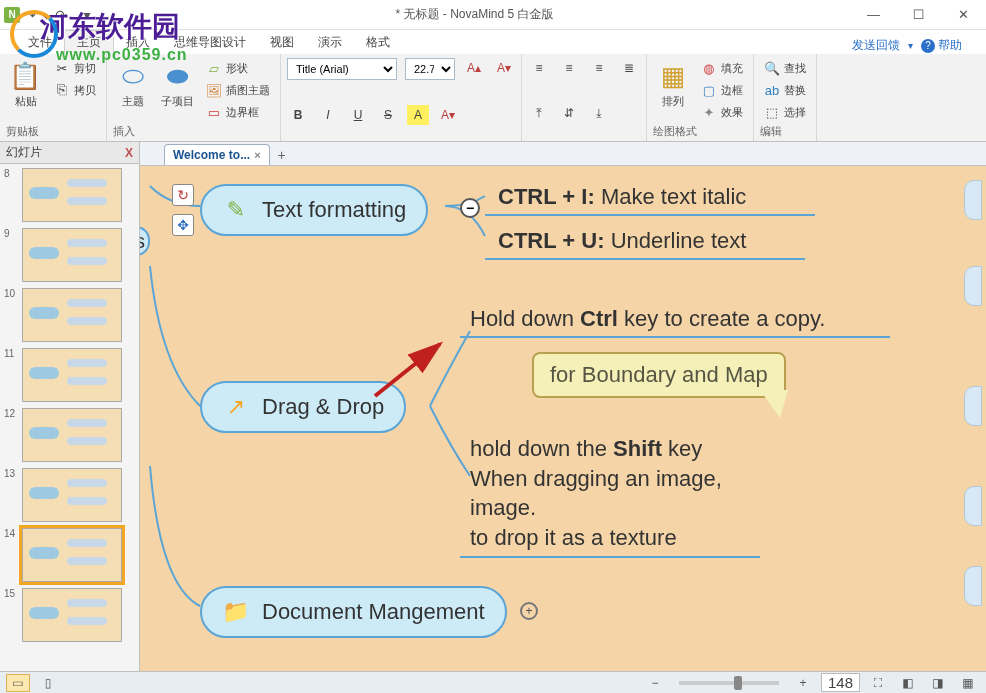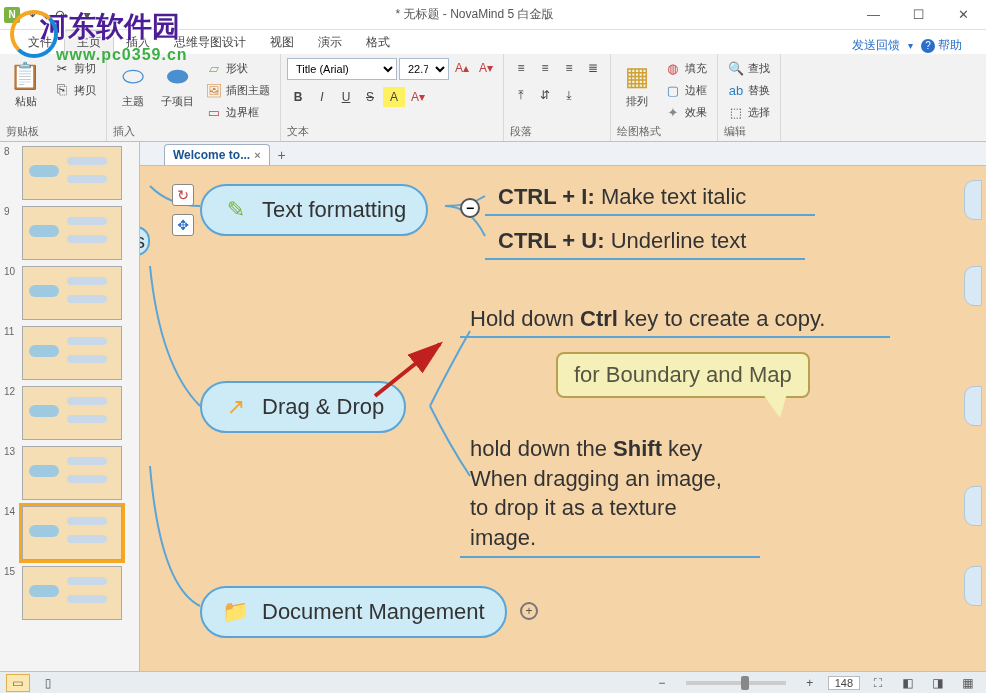--- a/index.html
+++ b/index.html
@@ -28,21 +28,21 @@
 .ribbon-group { border-right: 1px solid #d8d8d8; padding: 4px 6px 2px; display: flex; flex-direction: column; }
 .ribbon-group-content { flex: 1; display: flex; gap: 4px; align-items: flex-start; }
 .ribbon-group-label { text-align: left; font-size: 11px; color: #666; padding-top: 2px; }
 .big-btn { display: flex; flex-direction: column; align-items: center; gap: 2px; padding: 2px 4px; cursor: pointer; }
 .big-btn-icon { width: 32px; height: 32px; display: flex; align-items: center; justify-content: center; font-size: 26px; }
 .big-btn-label { font-size: 11px; color: #444; }
 .small-btns { display: flex; flex-direction: column; gap: 2px; }
 .small-btn { display: flex; align-items: center; gap: 4px; padding: 2px 4px; font-size: 11px; color: #444; cursor: pointer; }
 .small-icon { width: 16px; height: 16px; display: flex; align-items: center; justify-content: center; font-size: 13px; }
 .font-select { height: 22px; font-size: 11px; border: 1px solid #abc; background: #fff; padding: 0 4px; }
-.font-row { display: flex; gap: 2px; margin-bottom: 3px; }
+.font-row { display: flex; gap: 8px; margin-bottom: 21px; }
 .fmt-btn { width: 22px; height: 20px; border: 1px solid transparent; display: flex; align-items: center; justify-content: center; font-size: 12px; color: #444; cursor: pointer; }
 
 
 .body-area { display: flex; height: 529px; }
 
 
 .slides-panel { width: 140px; background: #f4f4f4; border-right: 1px solid #c0c0c0; display: flex; flex-direction: column; }
 .slides-header { height: 22px; background: #e8e8e8; border-bottom: 1px solid #c0c0c0; display: flex; align-items: center; padding: 0 6px; font-size: 12px; color: #444; }
 .slides-close { margin-left: auto; color: #c05050; cursor: pointer; font-weight: bold; }
 .slides-list { flex: 1; overflow-y: auto; padding: 4px; }
@@ -79,21 +79,21 @@
 
 
 .ghost { position: absolute; right: 4px; width: 18px; height: 40px; background: #d8e8f4; border: 1px solid #b0c8d8; border-radius: 10px 0 0 10px; }
 
 
 .statusbar { height: 22px; background: #e8edf2; border-top: 1px solid #c0c0c0; display: flex; align-items: center; padding: 0 6px; gap: 6px; }
 .status-btn { width: 24px; height: 18px; display: flex; align-items: center; justify-content: center; font-size: 12px; color: #555; cursor: pointer; border: 1px solid transparent; }
 .status-btn.active { background: #fde8b0; border-color: #e0b050; }
 .zoom-slider { width: 100px; height: 4px; background: #ccc; position: relative; margin: 0 6px; }
 .zoom-thumb { position: absolute; width: 8px; height: 14px; background: #888; top: -5px; left: 55%; border-radius: 2px; }
-.zoom-value { font-size: 11px; color: #444; border: 1px solid #bbb; background: #fff; padding: 0 6px; }
+.zoom-value { font-size: 15px; color: #444; border: 1px solid #bbb; background: #fff; padding: 0 6px; }
 
 
 .watermark { position: absolute; top: 8px; left: 40px; z-index: 100; pointer-events: none; }
 .watermark-text1 { font-size: 28px; font-weight: bold; color: #4c1d95; font-family: "SimHei", sans-serif; text-shadow: 1px 1px 0 #fff; }
 .watermark-text2 { font-size: 16px; color: #3cb043; font-weight: bold; letter-spacing: 1px; margin-left: 16px; }
 .watermark-logo { width: 48px; height: 48px; position: absolute; left: -30px; top: 2px; border: 4px solid #f5a623; border-radius: 50%; border-right-color: #1888d8; border-bottom-color: #1888d8; }
 
 
 .handle-icon { position: absolute; width: 22px; height: 22px; background: #fff; border: 1px solid #888; border-radius: 3px; display: flex; align-items: center; justify-content: center; font-size: 14px; }
 </style>
@@ -275,20 +275,24 @@
           </div>
       </div>
     </div>
     <div class="ribbon-group-label">编辑</div>
   </div>
 </div>
 
 <div class="body-area">
 
   <div class="slides-panel">
+    <div class="slides-header">
+      <span>幻灯片</span>
+      <span class="slides-close">X</span>
+    </div>
     <div class="slides-list" id="slides-list">
         <div class="slide-item">
           <div class="slide-num">8</div>
           <div class="slide-thumb">
             <div class="thumb-shape" style="left: 6px; top: 18px; width: 30px; height: 12px;"></div>
             <div class="thumb-shape" style="left: 44px; top: 10px; width: 40px; height: 8px; background: rgb(200, 216, 232);"></div>
             <div class="thumb-shape" style="left: 44px; top: 28px; width: 40px; height: 8px; background: rgb(200, 216, 232);"></div>
           </div>
         </div>
         <div class="slide-item">
@@ -402,30 +406,30 @@
             </marker>
           </defs>
         <line x1="5" y1="60" x2="70" y2="8" stroke="#c02020" stroke-width="4" marker-end="url(#ah)"></line>
       </svg>
 
       <div class="child-text" style="left:330px;top:140px">
         <span>Hold down </span><b>Ctrl</b><span> key to create a copy.</span>
       </div>
       <div class="child-line" style="left:320px;top:170px;width:430px"></div>
 
-      <div class="callout" style="left:416px;top:186px">
+      <div class="callout" style="left:392px;top:186px">
         <span>for Boundary and Map</span>
       </div>
       <div class="callout-tail" style="left:620px;top:224px"></div>
 
       <div class="child-text" style="left:330px;top:268px;line-height:1.35">
         <div><span>hold down the </span><b>Shift</b><span> key</span></div>
         <div>When dragging an image,</div>
+        <div>image.</div>
         <div>to drop it as a texture</div>
-        <div>image.</div>
       </div>
       <div class="child-line" style="left:320px;top:390px;width:300px"></div>
 
       <div class="node" style="left:60px;top:420px">
         <span class="node-icon" style="color:#d0a030">📁</span>
         <span>Document Mangement</span>
       </div>
       <div class="expand-btn" style="left:380px;top:436px">+</div>
 
       <div class="ghost" style="top:14px"></div>

